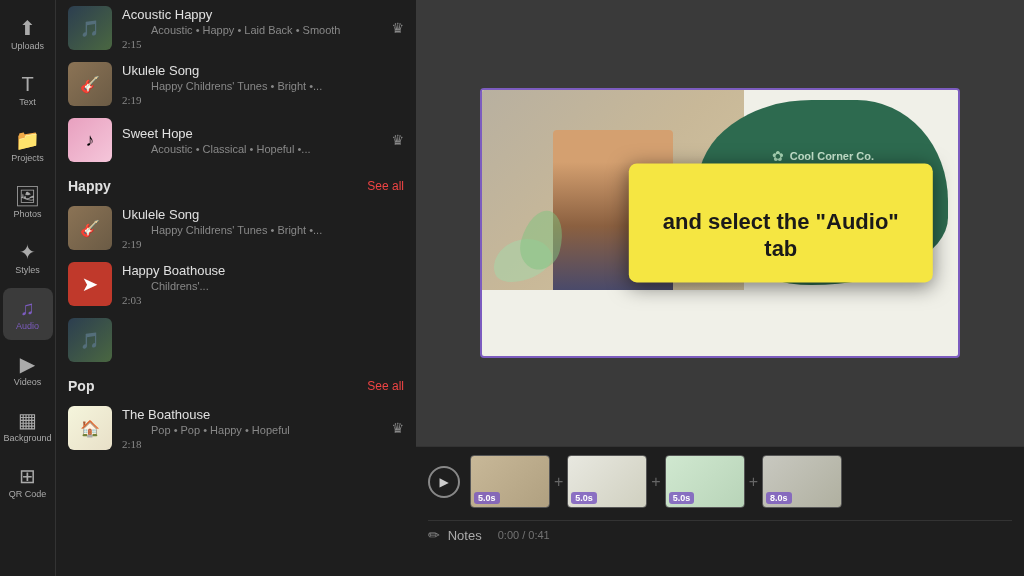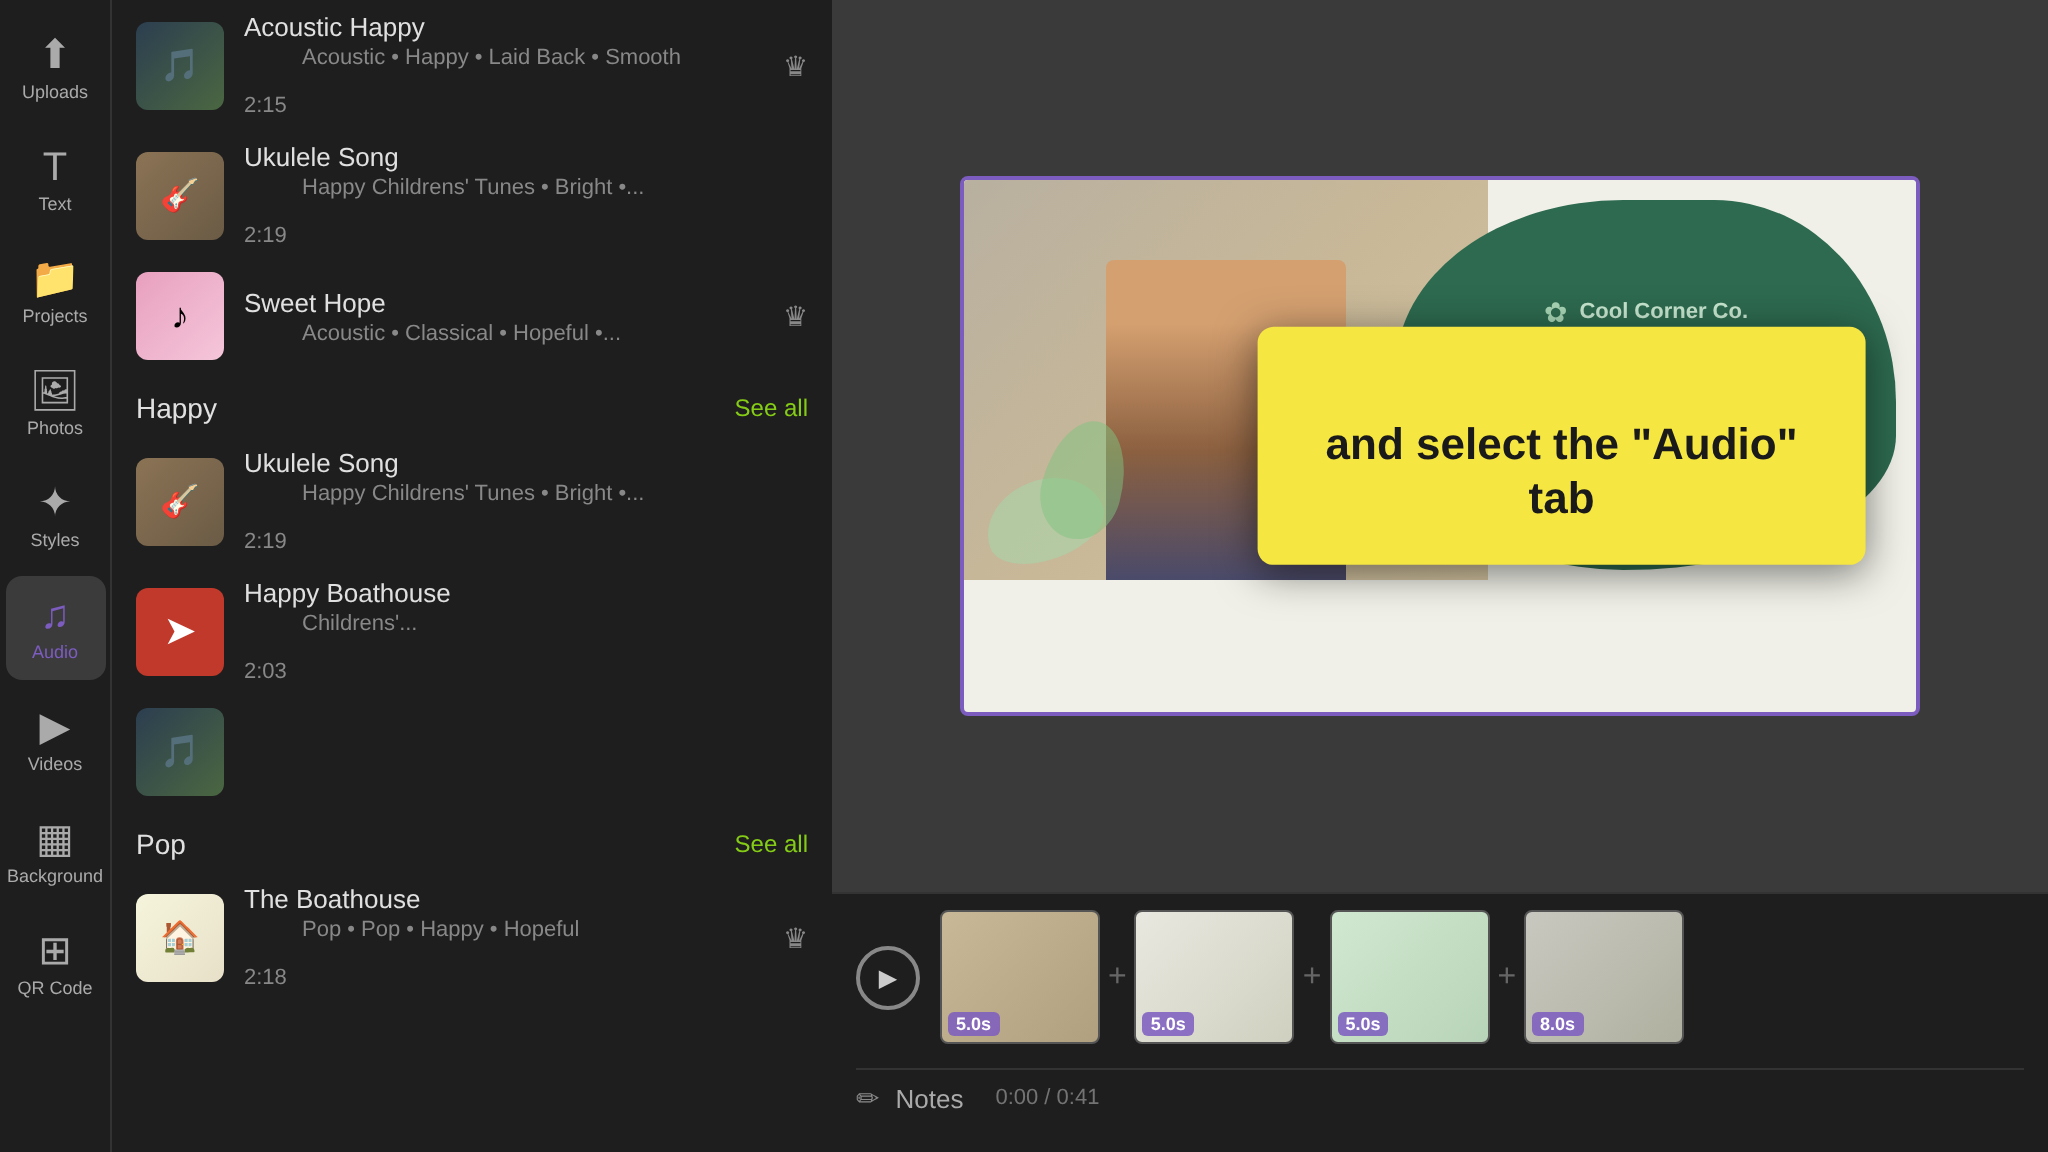--- a/index.html
+++ b/index.html
@@ -141,41 +141,42 @@
       font-size: 11px;
       white-space: nowrap;
       overflow: hidden;
       text-overflow: ellipsis;
       margin-top: 2px;
       margin-left: 29px;
     }
     .track-duration {
       color: #888;
       font-size: 11px;
-      margin-top: 12px;
+      margin-top: 2px;
+      font-family: Liberation Serif, serif;
     }
     .track-crown {
       color: #888;
       font-size: 14px;
       flex-shrink: 0;
     }
 
     .section-header {
       display: flex;
       justify-content: space-between;
       align-items: center;
       padding: 10px 4px 6px;
     }
     .section-title {
       color: #e0e0e0;
       font-size: 14px;
-      font-weight: 400;
+      font-weight: 700;
     }
     .see-all-btn {
-      color: #84cc16;
+      color: #ef4444;
       font-size: 12px;
       cursor: pointer;
       background: none;
       border: none;
     }
 
     
     .main-area {
       flex: 1;
       display: flex;
@@ -307,21 +308,21 @@
     .timeline-slides {
       display: flex;
       align-items: center;
       gap: 4px;
       overflow-x: auto;
     }
     .timeline-slides::-webkit-scrollbar { height: 3px; }
 
     .slide-thumb {
       width: 80px;
-      height: 67px;
+      height: 53px;
       border-radius: 4px;
       flex-shrink: 0;
       position: relative;
       overflow: hidden;
       border: 1px solid #555;
     }
     .slide-thumb-bg1 { background: linear-gradient(135deg, #c8b898, #b0a080); }
     .slide-thumb-bg2 { background: linear-gradient(135deg, #e8e8e0, #d0d0c0); }
     .slide-thumb-bg3 { background: linear-gradient(135deg, #d0e8d0, #b8d4b8); }
     .slide-thumb-bg4 { background: linear-gradient(135deg, #c8c8c0, #b0b0a0); }

